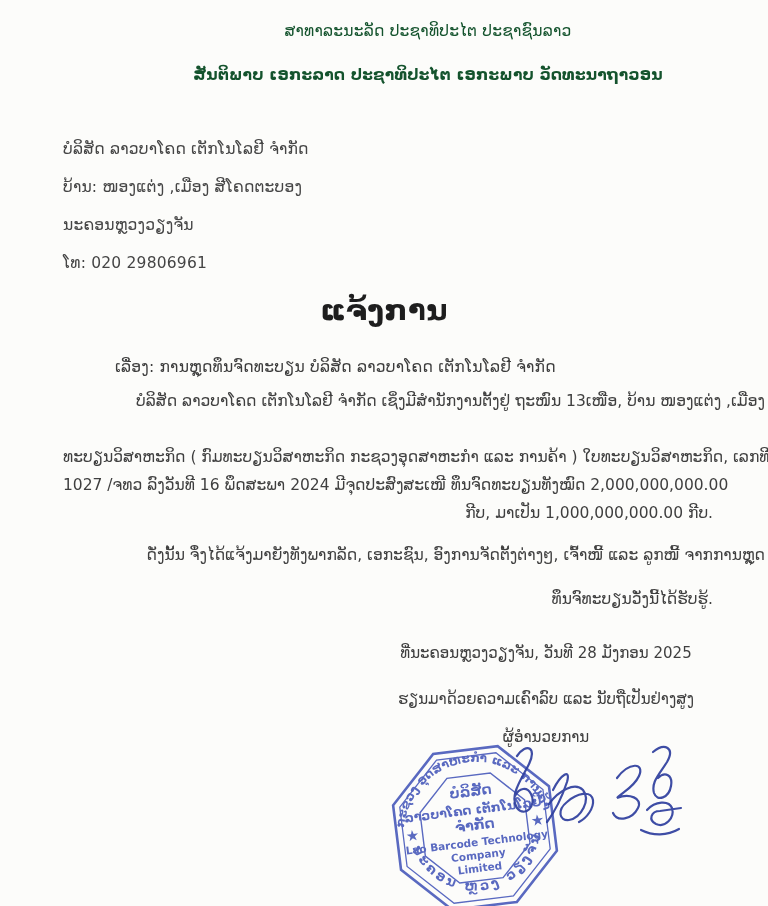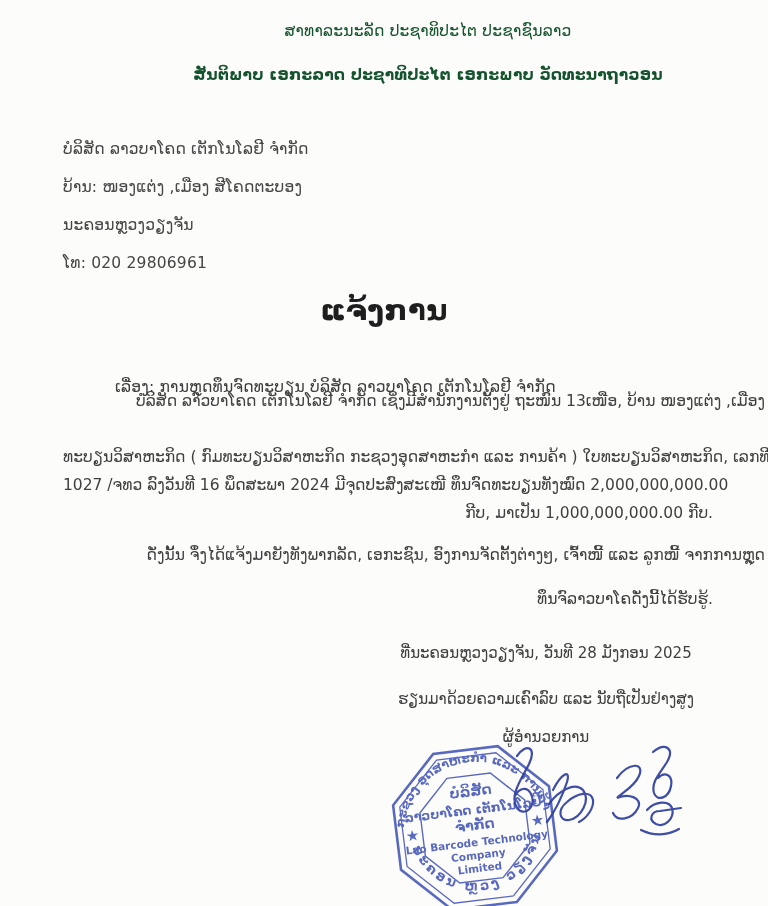--- a/index.html
+++ b/index.html
@@ -13,21 +13,21 @@
   .page { position: relative; width: 768px; height: 906px; background: #fcfcfa; }
   .t { position: absolute; font-size: 15.5px; white-space: nowrap; letter-spacing: 0.2px; }
   .center { left: 0; width: 768px; text-align: center; }
   .hdr { color: #14532d; margin-left: 44px; }
   .addr { left: 63px; color: #454545; }
   .doc-title {
     position: absolute; left: 0; width: 768px; text-align: center;
     top: 293px; font-size: 29px; font-weight: 700; color: #1e1e1e;
     letter-spacing: 0.5px;
   }
-  .subject { left: 115px; top: 358px; color: #3d3d3d; margin-top: 20px; }
+  .subject { left: 115px; top: 358px; color: #3d3d3d; }
   .bodyline { position: absolute; left: 63px; width: 650px; font-size: 15.5px; color: #3f3f3f; white-space: nowrap; text-align: right; }
   .indent { padding-left: 52px; }
   .closeblk { position: absolute; left: 360px; width: 372px; text-align: center; font-size: 15px; color: #3f3f3f; white-space: nowrap; }
   .stamp-wrap { position: absolute; left: 380px; top: 740px; width: 190px; height: 175px; }
   .sig-wrap { position: absolute; left: 495px; top: 738px; width: 200px; height: 115px; }
   svg { display: block; }
 </style>
 </head>
 <body>
 
@@ -44,21 +44,21 @@
   <div class="doc-title">ແຈ້ງການ</div>
 
   <div class="t subject">ເລື່ອງ: ການຫຼຸດທຶນຈົດທະບຽນ ບໍລິສັດ ລາວບາໂຄດ ເຕັກໂນໂລຢີ ຈຳກັດ</div>
 
   <div class="bodyline indent" style="top:392px;">ບໍລິສັດ ລາວບາໂຄດ ເຕັກໂນໂລຢີ ຈຳກັດ ເຊິ່ງມີສຳນັກງານຕັ້ງຢູ່ ຖະໜົນ 13ເໜືອ, ບ້ານ ໜອງແຕ່ງ ,ເມືອງ</div>
   <div class="bodyline" style="top:448px;">ທະບຽນວິສາຫະກິດ  ( ກົມທະບຽນວິສາຫະກິດ ກະຊວງອຸດສາຫະກຳ ແລະ ການຄ້າ ) ໃບທະບຽນວິສາຫະກິດ, ເລກທີ</div>
   <div class="bodyline" style="top:476px;">1027 /ຈທວ ລົງວັນທີ 16 ພຶດສະພາ 2024 ມີຈຸດປະສົງສະເໜີ ທຶນຈົດທະບຽນທັງໝົດ 2,000,000,000.00</div>
   <div class="bodyline" style="top:504px;">ກີບ, ມາເປັນ 1,000,000,000.00 ກີບ.</div>
 
   <div class="bodyline indent" style="top:546px;">ດັ່ງນັ້ນ ຈຶ່ງໄດ້ແຈ້ງມາຍັງທັງພາກລັດ, ເອກະຊົນ, ອົງການຈັດຕັ້ງຕ່າງໆ, ເຈົ້າໜີ້ ແລະ ລູກໜີ້ ຈາກການຫຼຸດ</div>
-  <div class="bodyline" style="top:590px;">ທຶນຈົລາວບາໂຄດັ່ງນີ້ໄດ້ຮັບຮູ້.</div>
+  <div class="bodyline" style="top:590px;">ທຶນຈົທະບຽນວັ່ງນີ້ໄດ້ຮັບຮູ້.</div>
 
   <div class="closeblk" style="top:644px;">ທີ່ນະຄອນຫຼວງວຽງຈັນ, ວັນທີ 28 ມັງກອນ 2025</div>
   <div class="closeblk" style="top:690px;">ຮຽນມາດ້ວຍຄວາມເຄົາລົບ ແລະ ນັບຖືເປັນຢ່າງສູງ</div>
   <div class="closeblk" style="top:728px;">ຜູ້ອຳນວຍການ</div>
 
   <div class="stamp-wrap">
     <svg width="190" height="175" viewBox="0 0 190 175">
       <g transform="rotate(-7 95 88)" stroke="#4355b9" fill="none" opacity="0.88">
         <polygon points="173.5,120.5 127.5,166.5 62.5,166.5 16.5,120.5 16.5,55.5 62.5,9.5 127.5,9.5 173.5,55.5" stroke-width="2.6"></polygon>
         <polygon points="167.1,117.9 124.9,160.1 65.1,160.1 22.9,117.9 22.9,58.1 65.1,15.9 124.9,15.9 167.1,58.1" stroke-width="1.3"></polygon>

